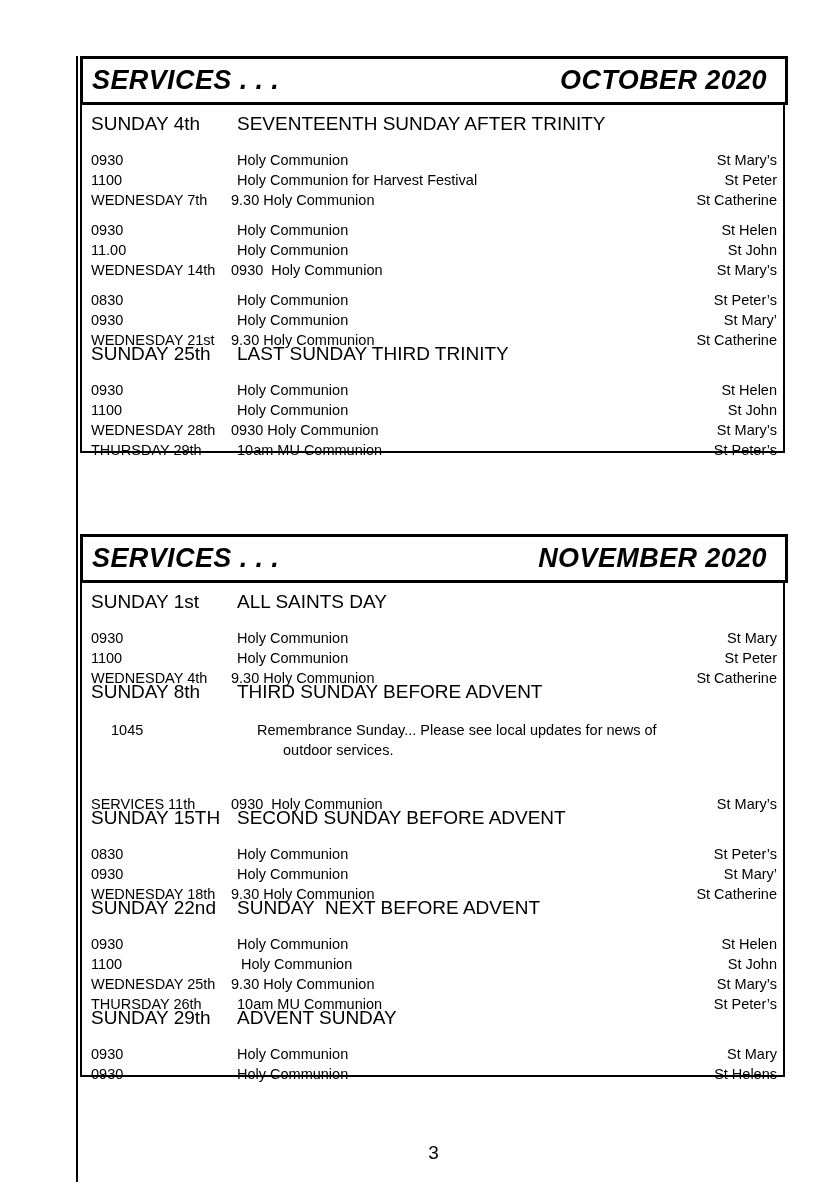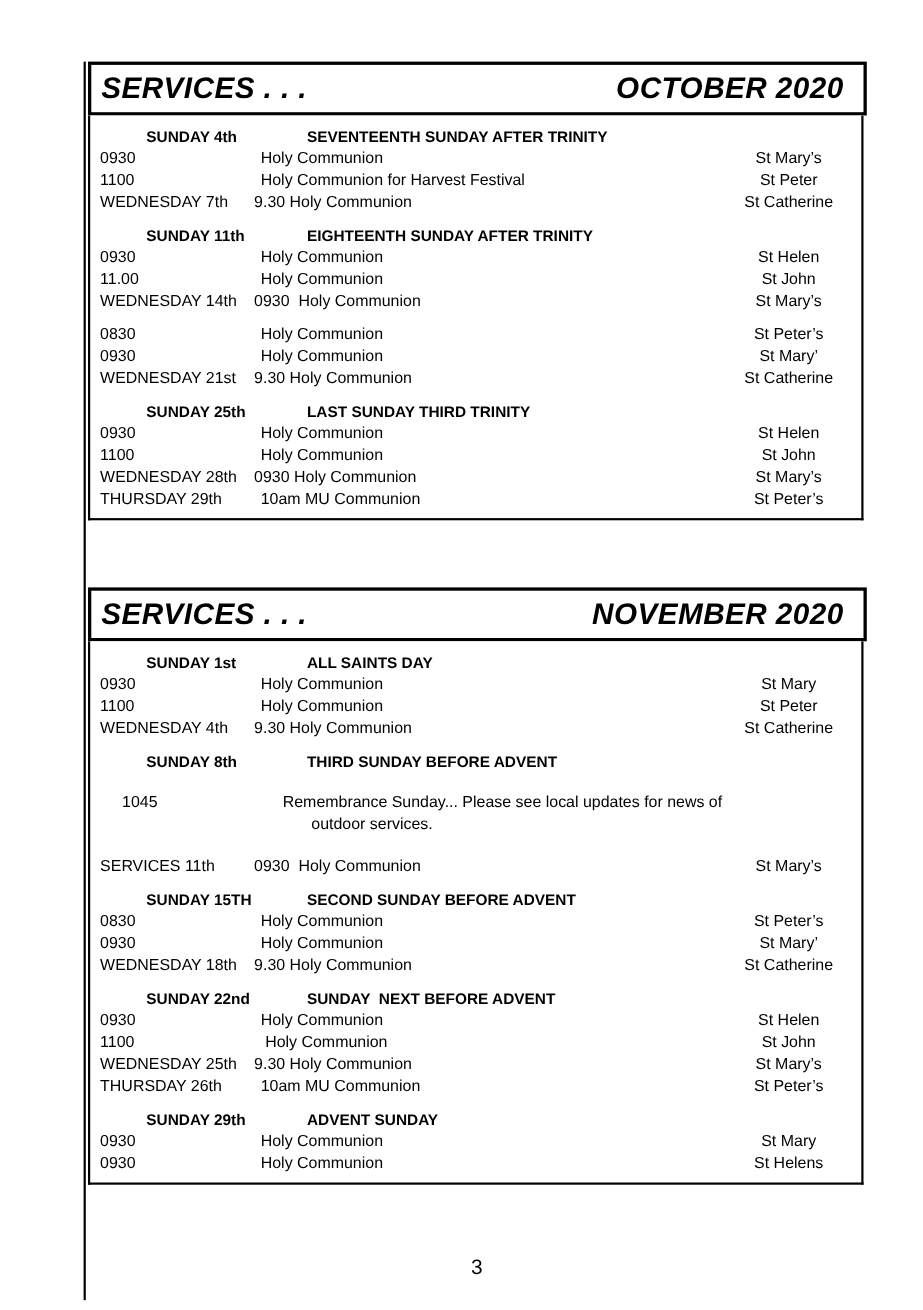--- a/index.html
+++ b/index.html
@@ -82,43 +82,43 @@
 
   .row {
     display: flex;
     align-items: baseline;
     height: 20px;
     white-space: pre;
     font-size: 14.5px;
     line-height: 20px;
   }
   .row.heading {
-    font-weight: bold;
-    font-size: 14px;
-    margin-left: 42px;
+    font-weight: normal;
+    font-size: 19px;
   }
 
   .col-date {
     flex: 0 0 auto;
     width: 146px;
     padding-left: 9px;
     box-sizing: border-box;
   }
   .col-desc {
     flex: 1 1 auto;
     padding-left: 3px;
   }
   .col-desc.indent {
     padding-left: 9px;
   }
   .col-venue {
     flex: 0 0 auto;
-    text-align: center;
+    text-align: right;
     padding-right: 6px;
     min-width: 120px;
+    margin-top: 16px;
   }
 
   
   .note-row {
     display: flex;
     font-weight: normal;
     font-size: 14.5px;
     line-height: 20px;
     white-space: normal;
     padding-left: 20px;
@@ -169,21 +169,20 @@
         <div class="month-body">
           <div class="pad-top"></div>
           <div class="block">
             <div class="row heading"><div class="col-date">SUNDAY 4th</div><div class="col-desc indent">SEVENTEENTH SUNDAY AFTER TRINITY</div></div>
             <div class="row"><div class="col-date">0930</div><div class="col-desc indent">Holy Communion</div><div class="col-venue">St Mary’s</div></div>
             <div class="row"><div class="col-date">1100</div><div class="col-desc indent">Holy Communion for Harvest Festival</div><div class="col-venue">St Peter</div></div>
             <div class="row"><div class="col-date">WEDNESDAY 7th</div><div class="col-desc">9.30 Holy Communion</div><div class="col-venue">St Catherine</div></div>
           </div>
           <div class="gap-sm"></div>
           <div class="block">
-            <div class="row heading"><div class="col-date">SUNDAY 11th</div><div class="col-desc indent">EIGHTEENTH SUNDAY AFTER TRINITY</div></div>
             <div class="row"><div class="col-date">0930</div><div class="col-desc indent">Holy Communion</div><div class="col-venue">St Helen</div></div>
             <div class="row"><div class="col-date">11.00</div><div class="col-desc indent">Holy Communion</div><div class="col-venue">St John</div></div>
             <div class="row"><div class="col-date">WEDNESDAY 14th</div><div class="col-desc">0930  Holy Communion</div><div class="col-venue">St Mary’s</div></div>
           </div>
           <div class="gap-sm"></div>
           <div class="block">
             <div class="row"><div class="col-date">0830</div><div class="col-desc indent">Holy Communion</div><div class="col-venue">St Peter’s</div></div>
             <div class="row"><div class="col-date">0930</div><div class="col-desc indent">Holy Communion</div><div class="col-venue">St Mary’</div></div>
             <div class="row"><div class="col-date">WEDNESDAY 21st</div><div class="col-desc">9.30 Holy Communion</div><div class="col-venue">St Catherine</div></div>
           </div>

